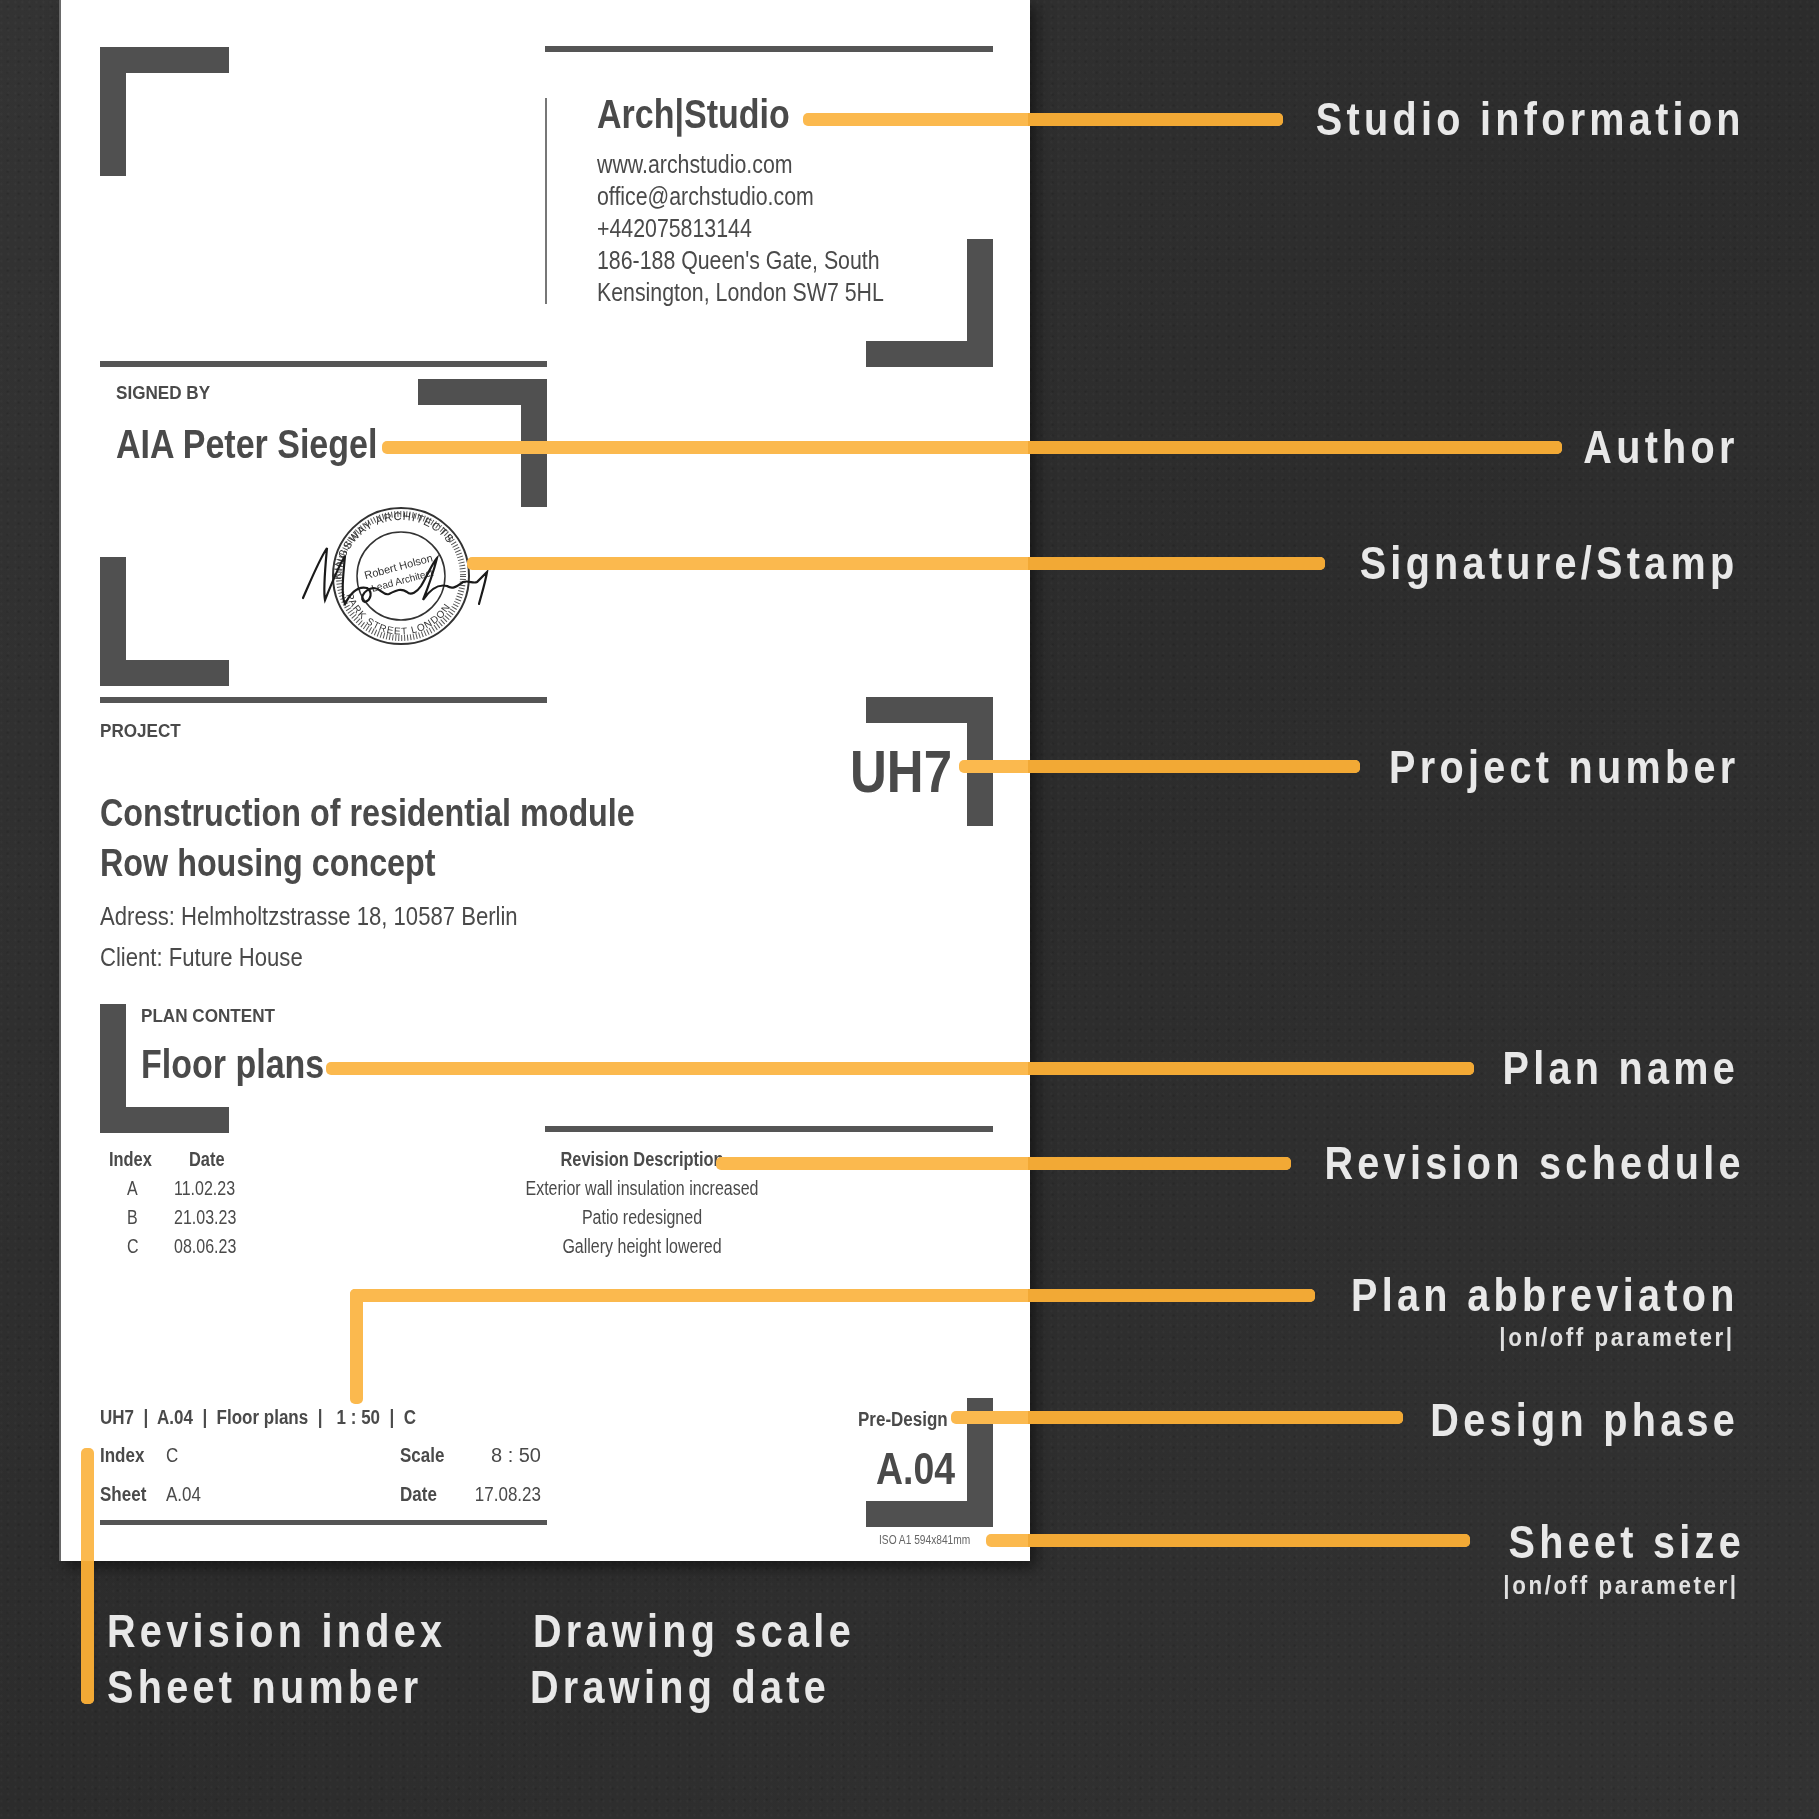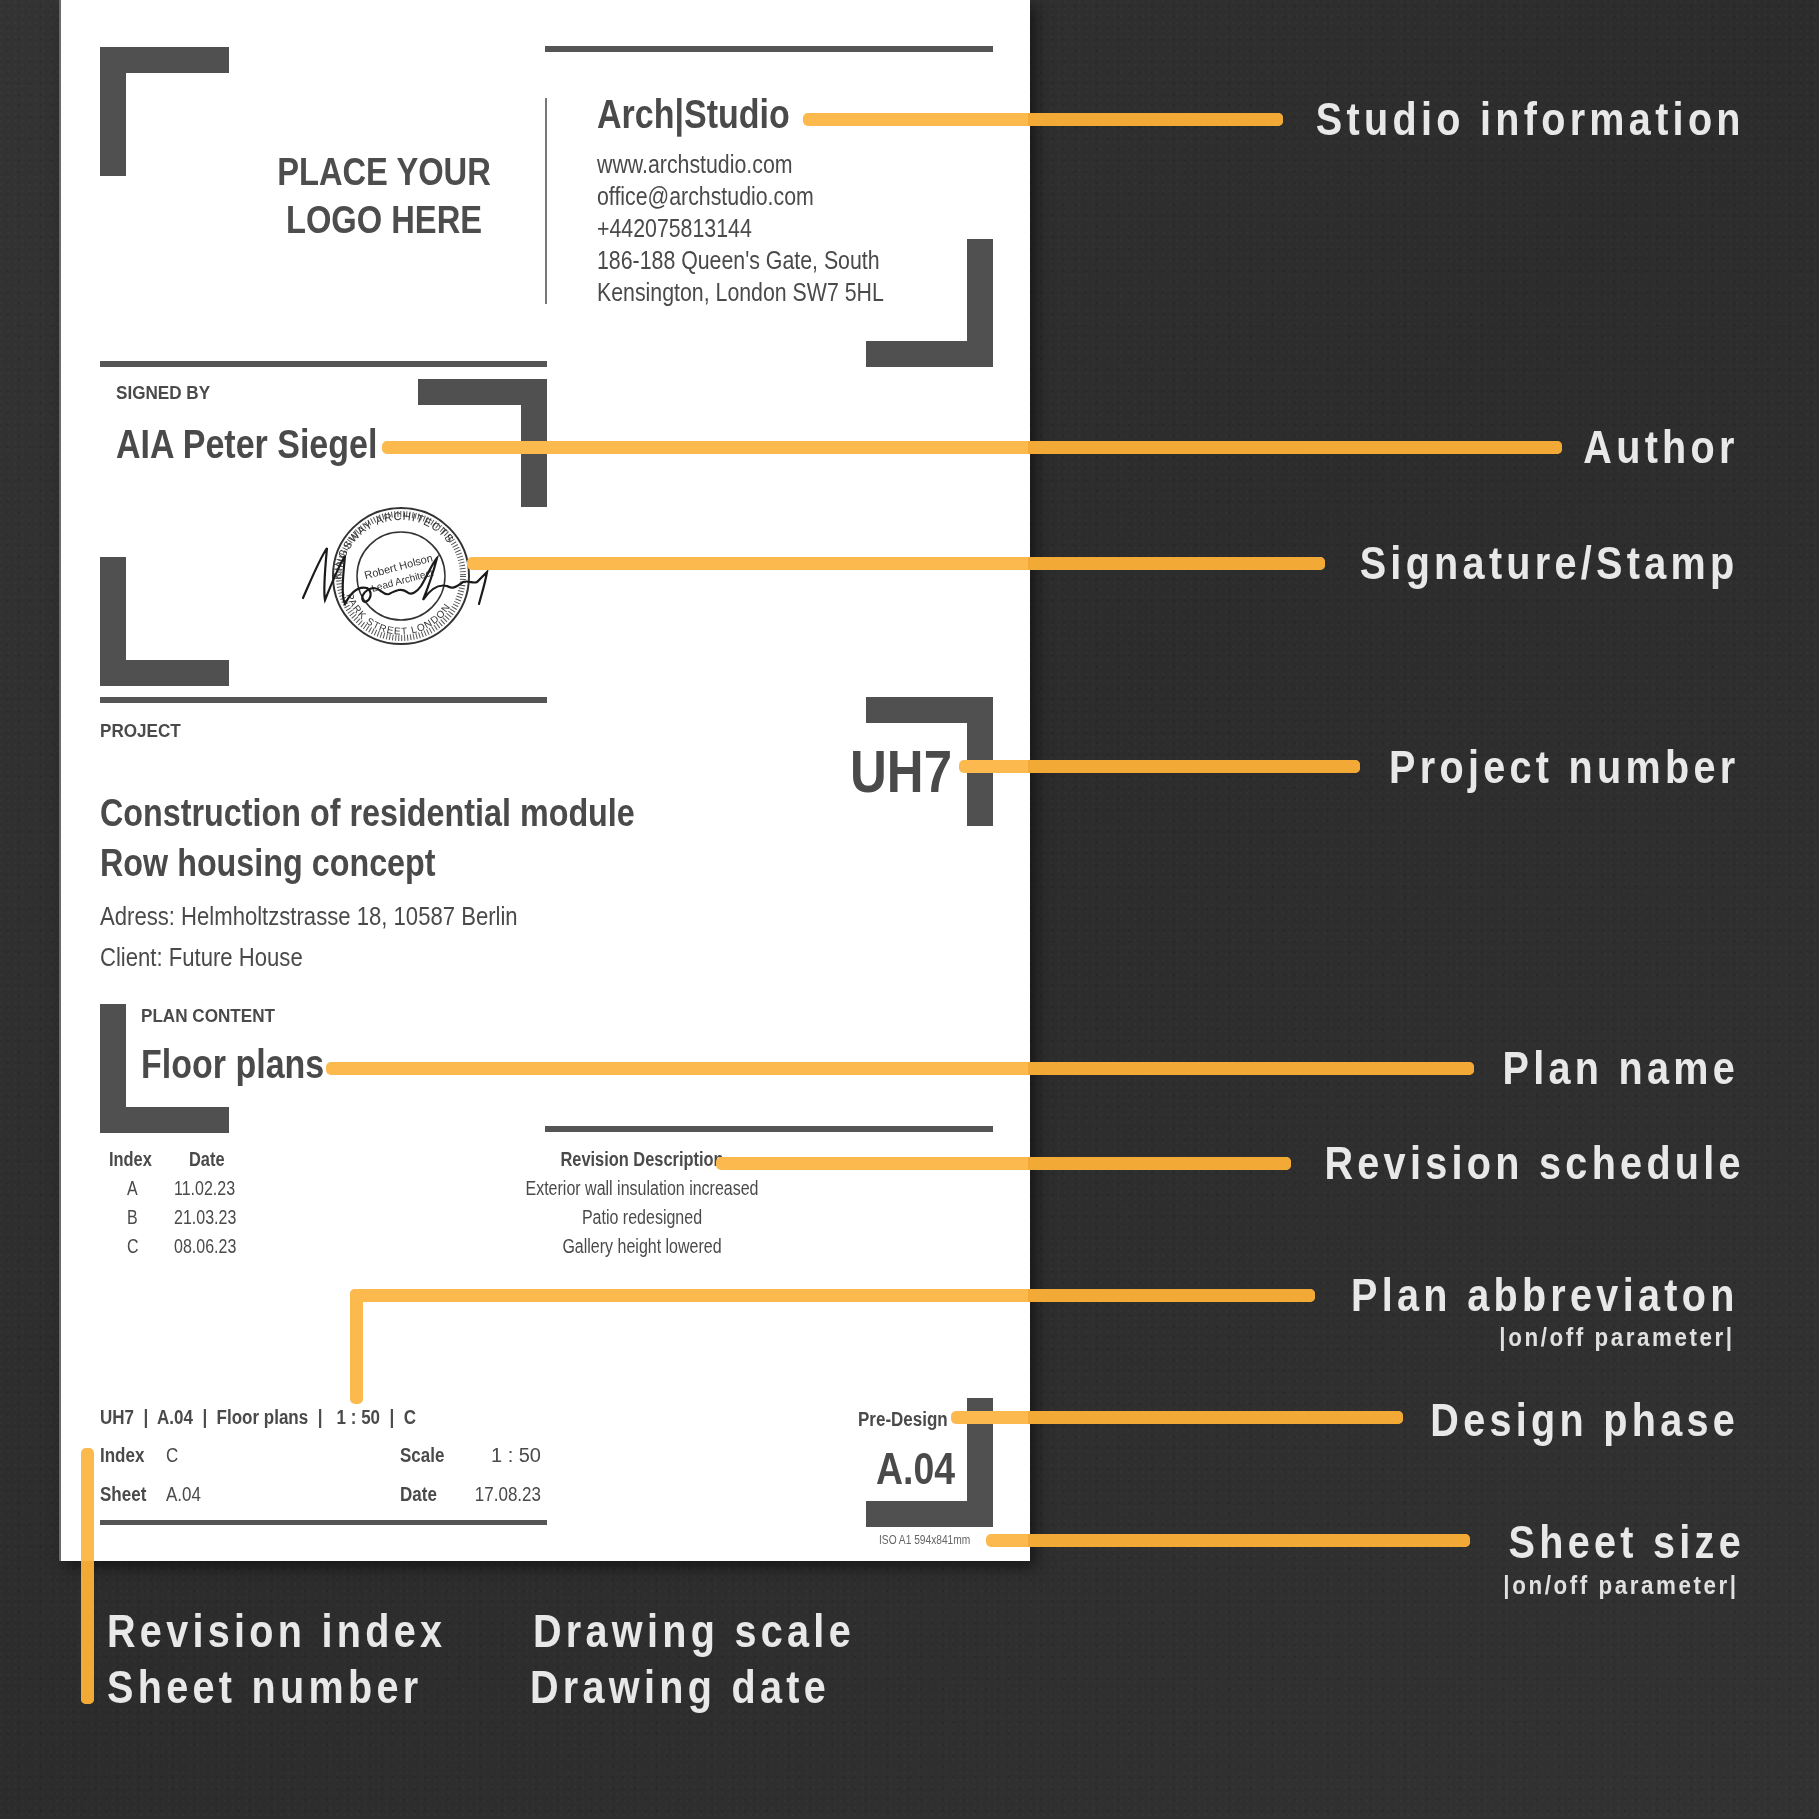--- a/index.html
+++ b/index.html
@@ -36,24 +36,20 @@
   .stamp { position: absolute; }
 </style>
 </head>
 <body>
 
 <div class="sheet">
 
   <div class="bar" style="left:39px;top:47px;width:129px;height:26px;"></div>
   <div class="bar" style="left:39px;top:47px;width:26px;height:129px;"></div>
 
-  <div class="txt bold" style="left:160px;top:148px;width:326px;text-align:center;font-size:38px;line-height:48px;color:#4d4d4d;">
-    <div style="transform:scaleX(0.86);">PLACE YOUR</div>
-    <div style="transform:scaleX(0.86);">LOGO HERE</div>
-  </div>
 
   <div class="rule" style="left:484px;top:46px;width:448px;height:6px;"></div>
 
   <div class="rule" style="left:484px;top:98px;width:2px;height:206px;background:#777;"></div>
 
   <div class="txt bold" style="left:536px;top:92px;font-size:40px;color:#4a4a4a;transform:scaleX(0.85);transform-origin:left top;">Arch|Studio</div>
   <div class="txt" style="left:536px;top:148px;font-size:26px;line-height:32px;color:#4a4a4a;transform:scaleX(0.82);transform-origin:left top;">
     <div>www.archstudio.com</div>
     <div>office@archstudio.com</div>
     <div>+442075813144</div>
@@ -138,21 +134,21 @@
   </div>
 
   <div class="txt bold" style="left:39px;top:1406px;font-size:20px;transform:scaleX(0.85);transform-origin:left top;white-space:pre;">UH7  |  A.04  |  Floor plans  |   1 : 50  |  C</div>
 
   <div class="txt bold" style="left:39px;top:1444px;font-size:20px;transform:scaleX(0.85);transform-origin:left top;">Index</div>
   <div class="txt" style="left:105px;top:1444px;font-size:20px;transform:scaleX(0.85);transform-origin:left top;">C</div>
   <div class="txt bold" style="left:39px;top:1483px;font-size:20px;transform:scaleX(0.85);transform-origin:left top;">Sheet</div>
   <div class="txt" style="left:105px;top:1483px;font-size:20px;transform:scaleX(0.85);transform-origin:left top;">A.04</div>
 
   <div class="txt bold" style="left:339px;top:1444px;font-size:20px;transform:scaleX(0.85);transform-origin:left top;">Scale</div>
-  <div class="txt" style="left:380px;top:1444px;width:100px;text-align:right;font-size:20px;">1 : 50</div>
+  <div class="txt" style="left:380px;top:1444px;width:100px;text-align:right;font-size:20px;">8 : 50</div>
   <div class="txt bold" style="left:339px;top:1483px;font-size:20px;transform:scaleX(0.85);transform-origin:left top;">Date</div>
   <div class="txt" style="left:380px;top:1483px;width:100px;text-align:right;font-size:20px;transform:scaleX(0.85);transform-origin:right top;">17.08.23</div>
 
   <div class="rule" style="left:39px;top:1520px;width:447px;height:5px;"></div>
 
   <div class="bar" style="left:906px;top:1398px;width:26px;height:129px;"></div>
   <div class="bar" style="left:805px;top:1501px;width:127px;height:26px;"></div>
   <div class="txt bold" style="left:797px;top:1408px;font-size:20px;transform:scaleX(0.85);transform-origin:left top;">Pre-Design</div>
   <div class="txt bold" style="left:815px;top:1444px;font-size:44px;transform:scaleX(0.85);transform-origin:left top;">A.04</div>
   <div class="txt" style="left:818px;top:1533px;font-size:12px;color:#666;transform:scaleX(0.85);transform-origin:left top;">ISO A1 594x841mm</div>

